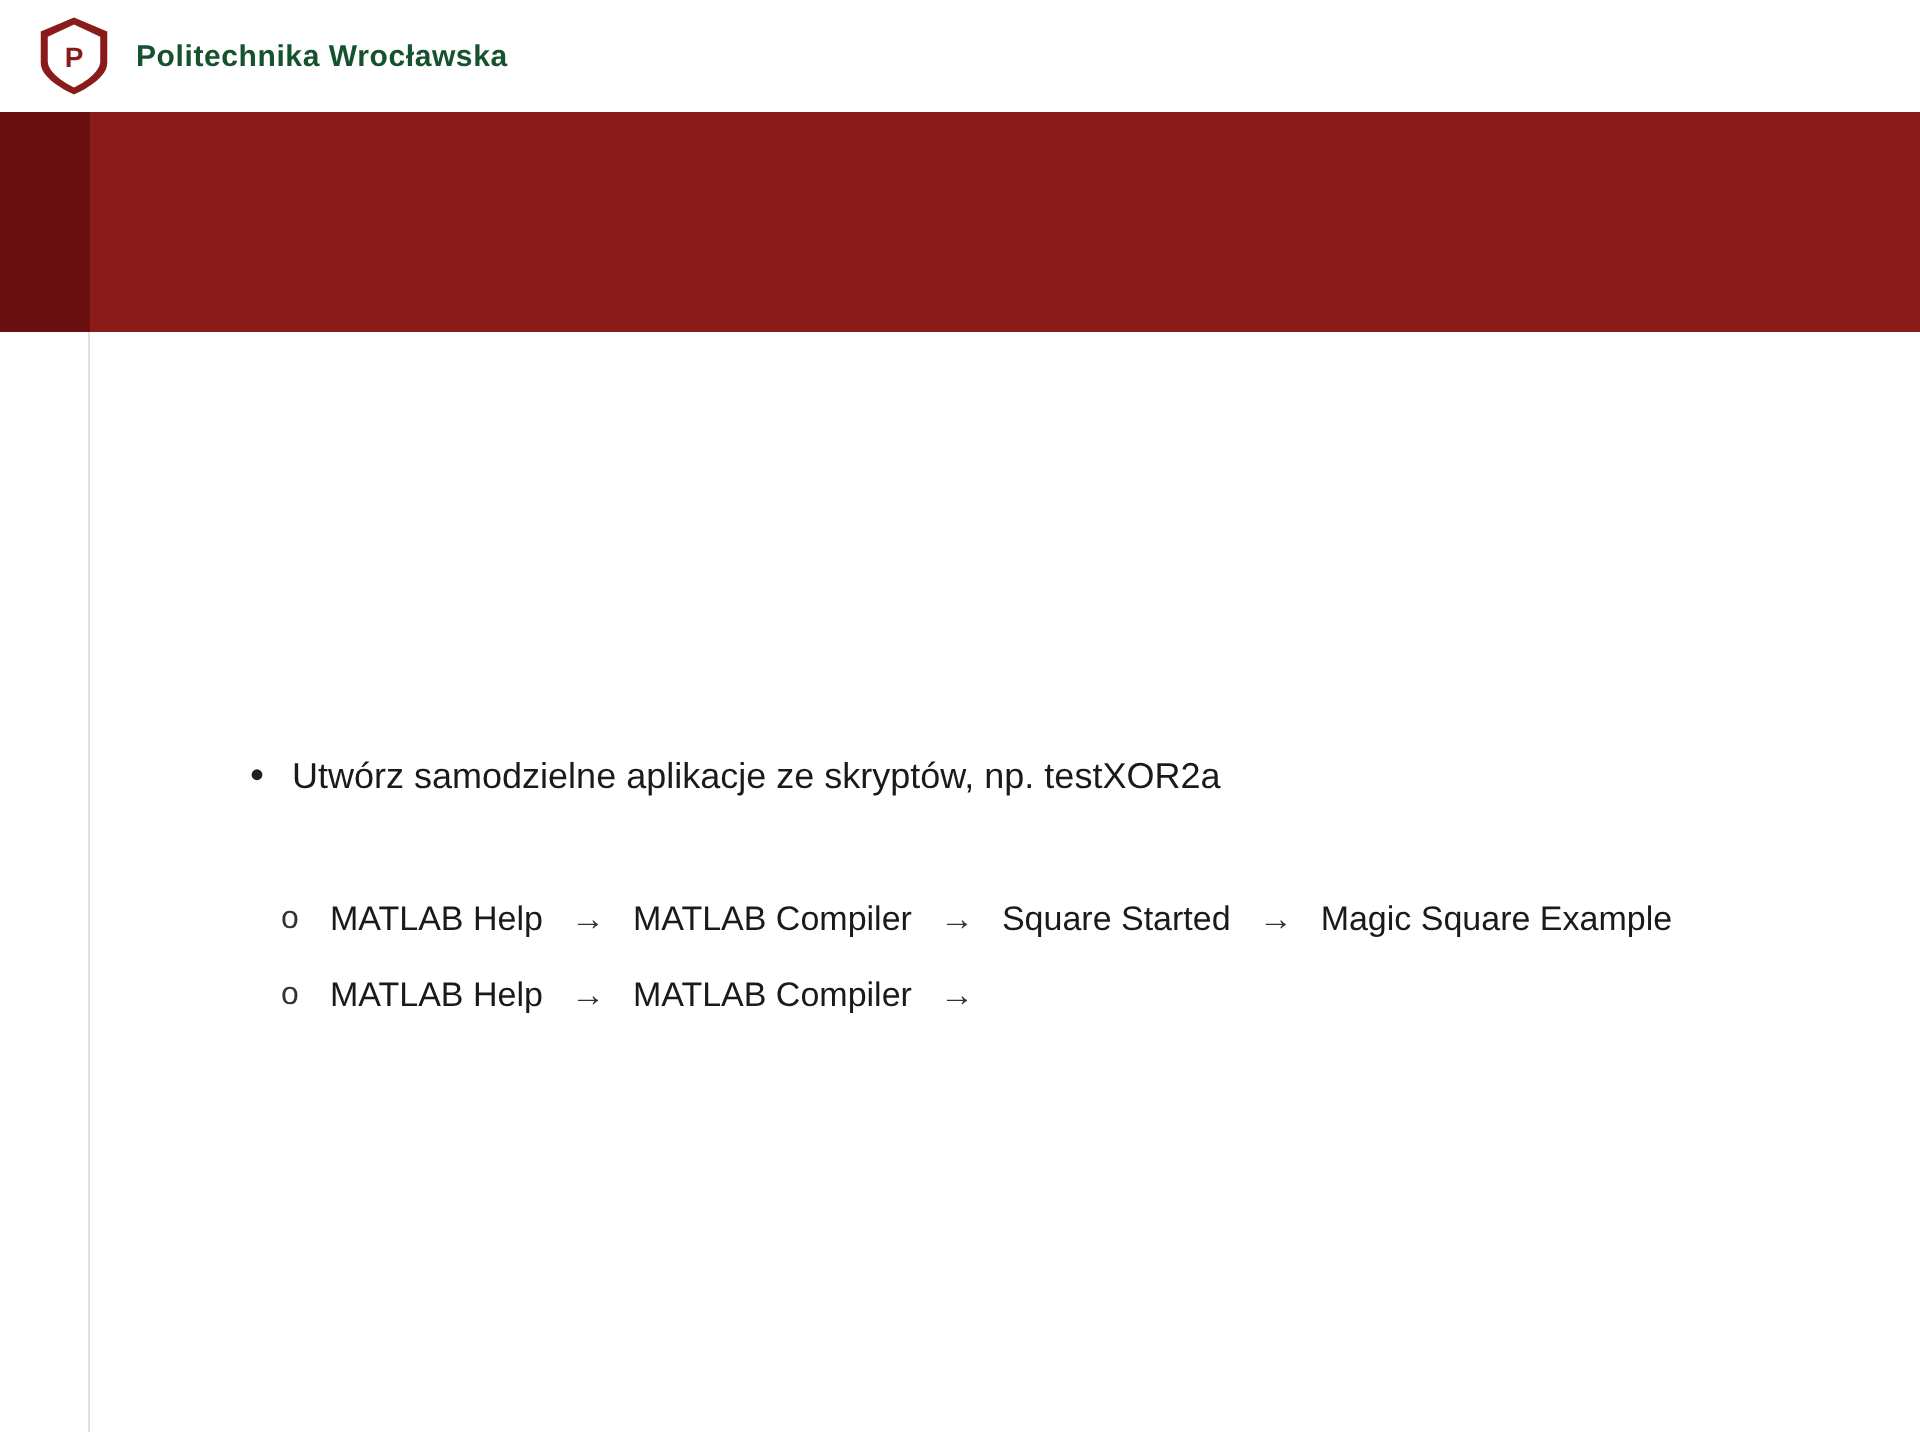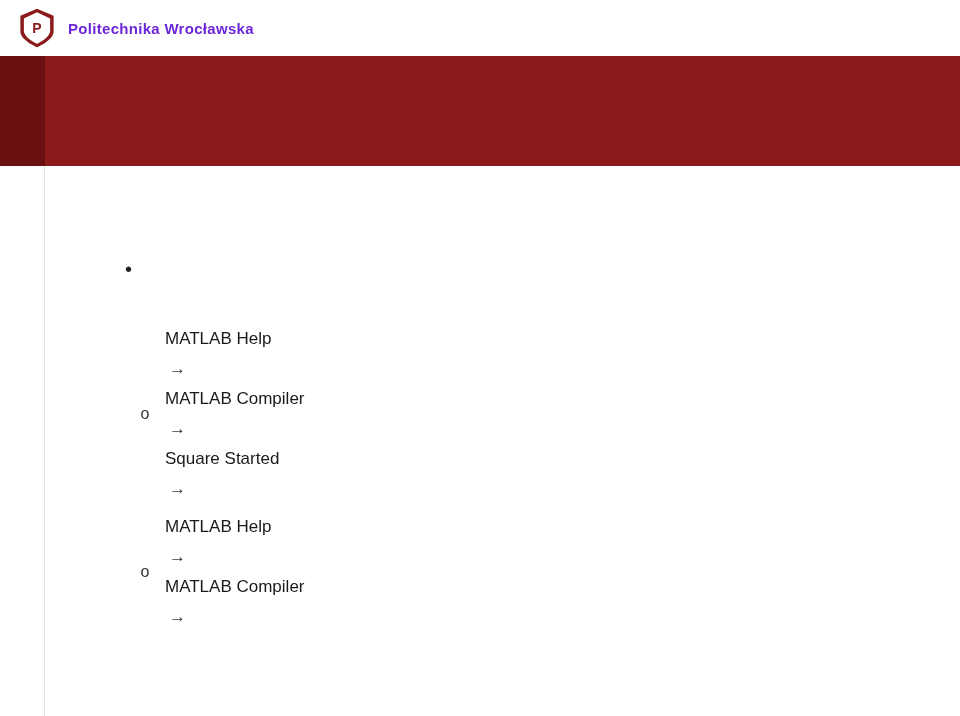--- a/index.html
+++ b/index.html
@@ -41,21 +41,21 @@
     }
 
     .logo-shield {
       width: 42px;
       height: 42px;
     }
 
     .university-name {
       font-size: 15px;
       font-weight: bold;
-      color: #6d28d9;
+      color: #14532d;
       letter-spacing: 0.3px;
     }
 
     
     .red-banner {
       background: #8b1a1a;
       height: 110px;
       width: 100%;
       display: flex;
       align-items: center;
@@ -127,24 +127,23 @@
       color: #333;
       width: 40px;
       text-align: center;
       flex-shrink: 0;
     }
 
     .sub-text {
       font-size: 17px;
       color: #1a1a1a;
       display: flex;
-      align-items: flex-start;
+      align-items: flex-end;
       flex-wrap: wrap;
       gap: 10px;
-      flex-direction: column;
     }
 
     .arrow {
       font-size: 17px;
       color: #333;
       margin: 0 4px;
     }
   </style>
 </head>
 <body>
@@ -166,33 +165,35 @@
   <div class="red-banner">
     <div class="red-banner-left"></div>
   </div>
 
   <div class="content">
     <div class="content-left-bar"></div>
     <div class="content-main">
 
       <div class="bullet-item">
         <span class="bullet-dot">•</span>
+        <span class="bullet-text">Utwórz samodzielne aplikacje ze skryptów, np. testXOR2a</span>
       </div>
 
       <div class="sub-items">
 
         <div class="sub-item">
           <span class="sub-bullet">o</span>
           <span class="sub-text">
             <span>MATLAB Help</span>
             <span class="arrow">→</span>
             <span>MATLAB Compiler</span>
             <span class="arrow">→</span>
             <span>Square Started</span>
             <span class="arrow">→</span>
+            <span>Magic Square Example</span>
           </span>
         </div>
 
         <div class="sub-item">
           <span class="sub-bullet">o</span>
           <span class="sub-text">
             <span>MATLAB Help</span>
             <span class="arrow">→</span>
             <span>MATLAB Compiler</span>
             <span class="arrow">→</span>

